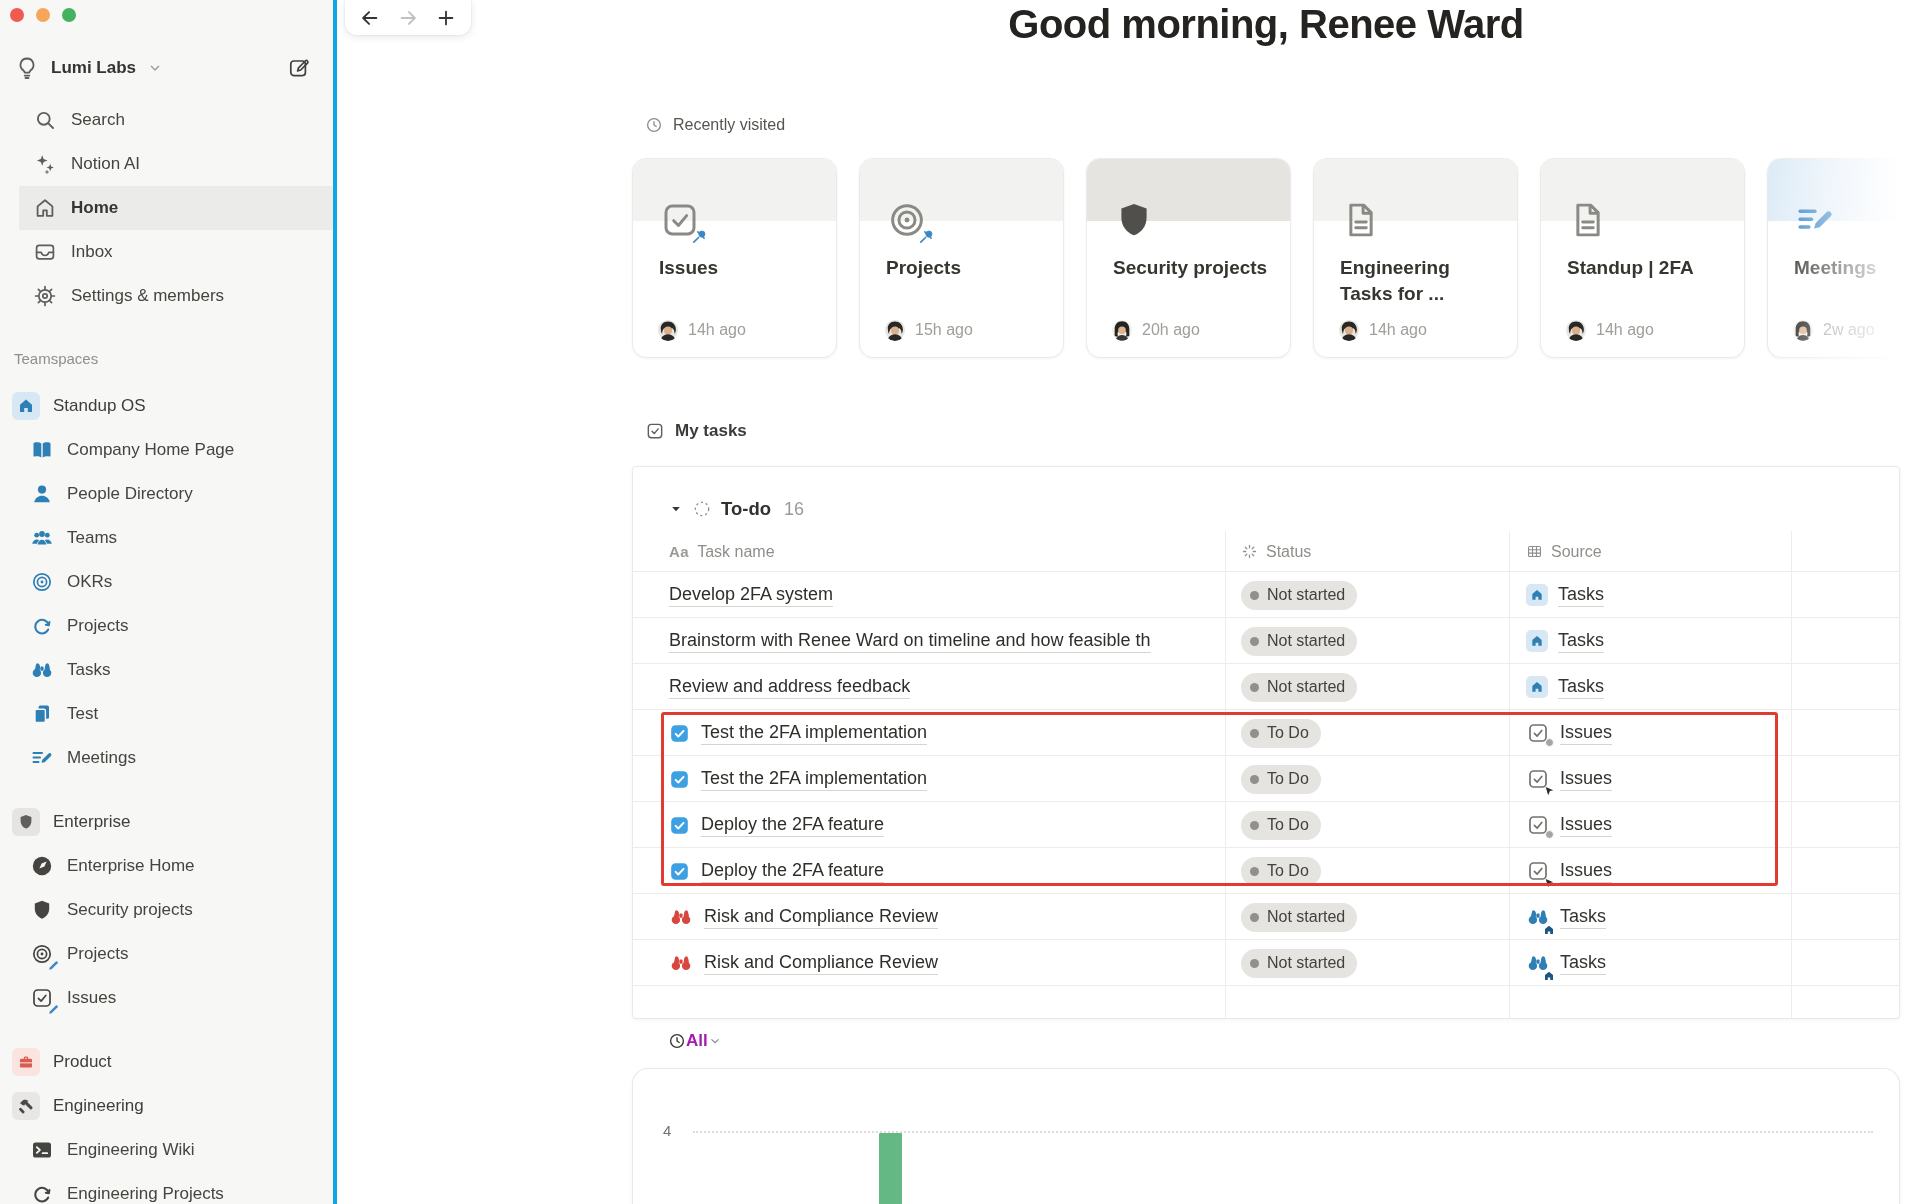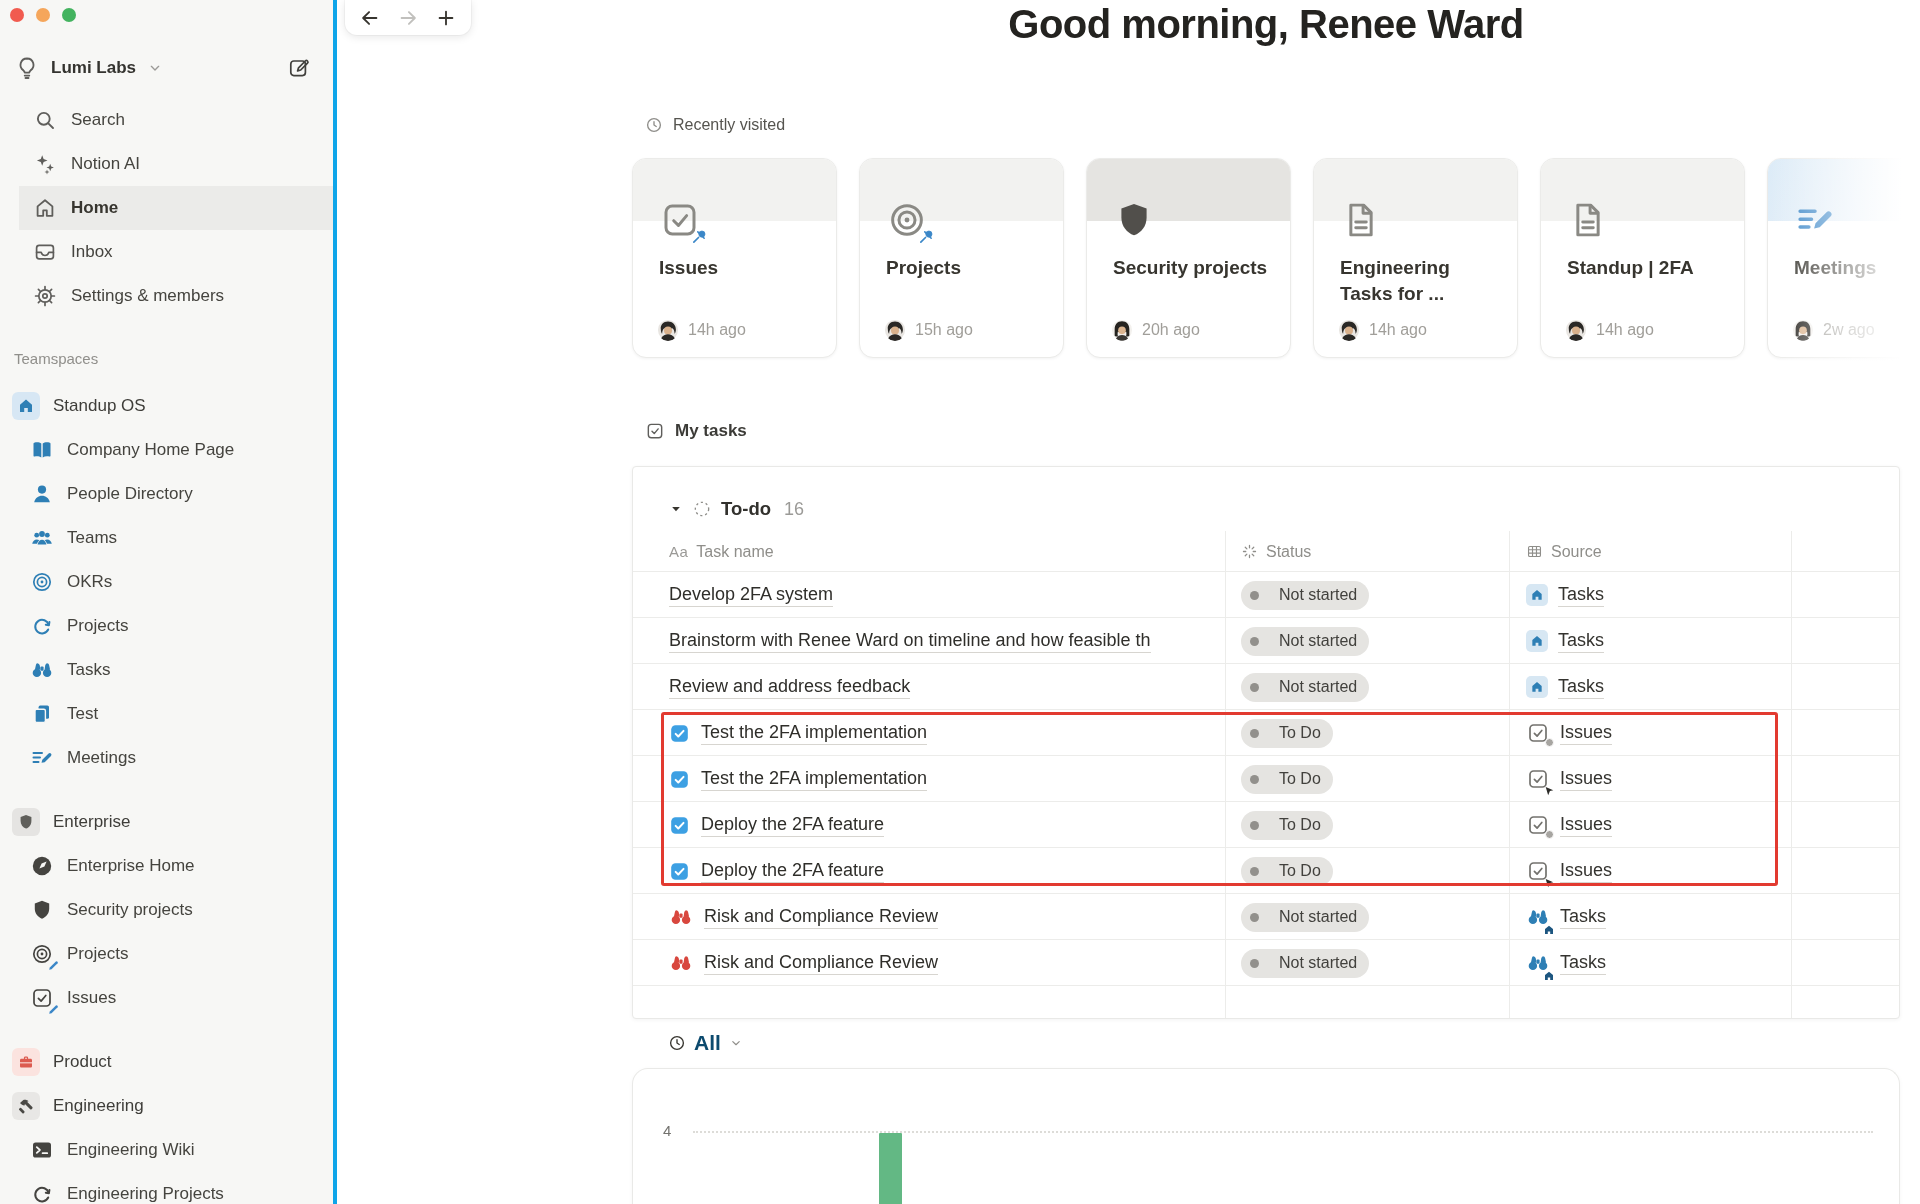--- a/index.html
+++ b/index.html
@@ -82,46 +82,46 @@
                 background:#fff; border:1px solid #e9e9e7; border-radius:4px;
                 box-shadow:0 1px 4px rgba(15,15,15,.05); overflow:hidden; }
   .group-head { position:absolute; left:36px; top:20px; height:44px; display:flex;
                 align-items:center; gap:9px; }
   .group-name { font-size:18.5px; font-weight:600; color:#32312d; }
   .group-count { font-size:18px; color:#9b9a97; margin-left:4px; }
   .tri { color:#37352f; }
   .col-head { position:absolute; left:0; top:64px; width:100%; height:41px;
               border-bottom:1px solid #ececea; color:#8f8e8a; font-size:16px; }
   .col-head .cell { position:absolute; top:0; height:41px; display:flex; align-items:center; gap:8px; }
-  .aa { font-size:15px; color:#9b9a97; letter-spacing:.5px; }
+  .aa { font-size:15px; color:#9b9a97; letter-spacing:.5px;font-weight:bold; }
   .rows { position:absolute; left:0; top:105px; width:100%; }
   .trow { position:relative; height:46px; border-bottom:1px solid #ececea; }
   .cell-task { position:absolute; left:36px; top:0; height:46px; width:548px; display:flex;
                align-items:center; gap:11px; overflow:hidden; white-space:nowrap;
                font-size:18px; font-weight:500; color:#2f2e2a; }
   .cell-status { position:absolute; left:608px; top:0; height:46px; display:flex; align-items:center; }
   .cell-source { position:absolute; left:893px; top:0; height:46px; display:flex;
                  align-items:center; gap:10px; font-size:18px; color:#34332f; }
   .u { border-bottom:1.5px solid #d7d5d0; padding-bottom:1px; }
-  .pill { display:inline-flex; align-items:center; gap:20px; height:29px; padding:0 12px 0 9px;
+  .pill { display:inline-flex; align-items:center; gap:8px; height:29px; padding:0 12px 0 9px;
           border-radius:15px; background:#e5e4e1; font-size:16px; color:#42413d; }
   .pill .dot { width:9px; height:9px; border-radius:50%; background:#92908c; }
   .chip { width:22px; height:22px; border-radius:5px; background:#d7e7f3; display:flex;
           align-items:center; justify-content:center; flex:none; }
   .todo-check { width:21px; height:21px; color:#3da0e3; flex:none; cursor:pointer; }
   .srcwrap { position:relative; display:inline-flex; }
   .dotbadge { position:absolute; right:-4px; bottom:-2px; width:9px; height:9px;
               border-radius:50%; background:#a7a5a1; border:1.5px solid #fff; }
   .arrbadge { position:absolute; right:-6px; bottom:-4px; width:13px; height:13px; color:#2c2b28; }
   .minihouse { position:absolute; right:-5px; bottom:-3px; width:12px; height:12px; color:#1d5680; }
   .vline { position:absolute; top:64px; bottom:0; width:1px; background:#ececea; }
   .redbox { position:absolute; left:324px; top:712px; width:1117px; height:174px;
             border:3px solid #e23a30; border-radius:3px; pointer-events:none; z-index:5; }
 
-  #filterHead { left:331px; top:1031px; gap:8px; color:#0c4a6e; font-weight:600; font-size:21px; }
+  #filterHead { left:331px; top:1031px; gap:0; color:#a21caf; font-weight:600; font-size:17px; }
   .chart-card { position:absolute; left:295px; top:1068px; width:1268px; height:140px;
                 background:#fff; border:1px solid #e9e9e7; border-bottom:none;
                 border-radius:16px 16px 0 0; box-shadow:0 1px 4px rgba(15,15,15,.04); }
   .ytick { position:absolute; left:30px; top:53px; font-size:15px; color:#73726e; }
   .gridline { position:absolute; left:60px; right:26px; top:62px;
               border-top:2px dotted #dddcd8; }
   .bar { position:absolute; left:246px; top:64px; width:23px; height:80px; border-radius:1px; }
 </style>
 </head>
 <body>

